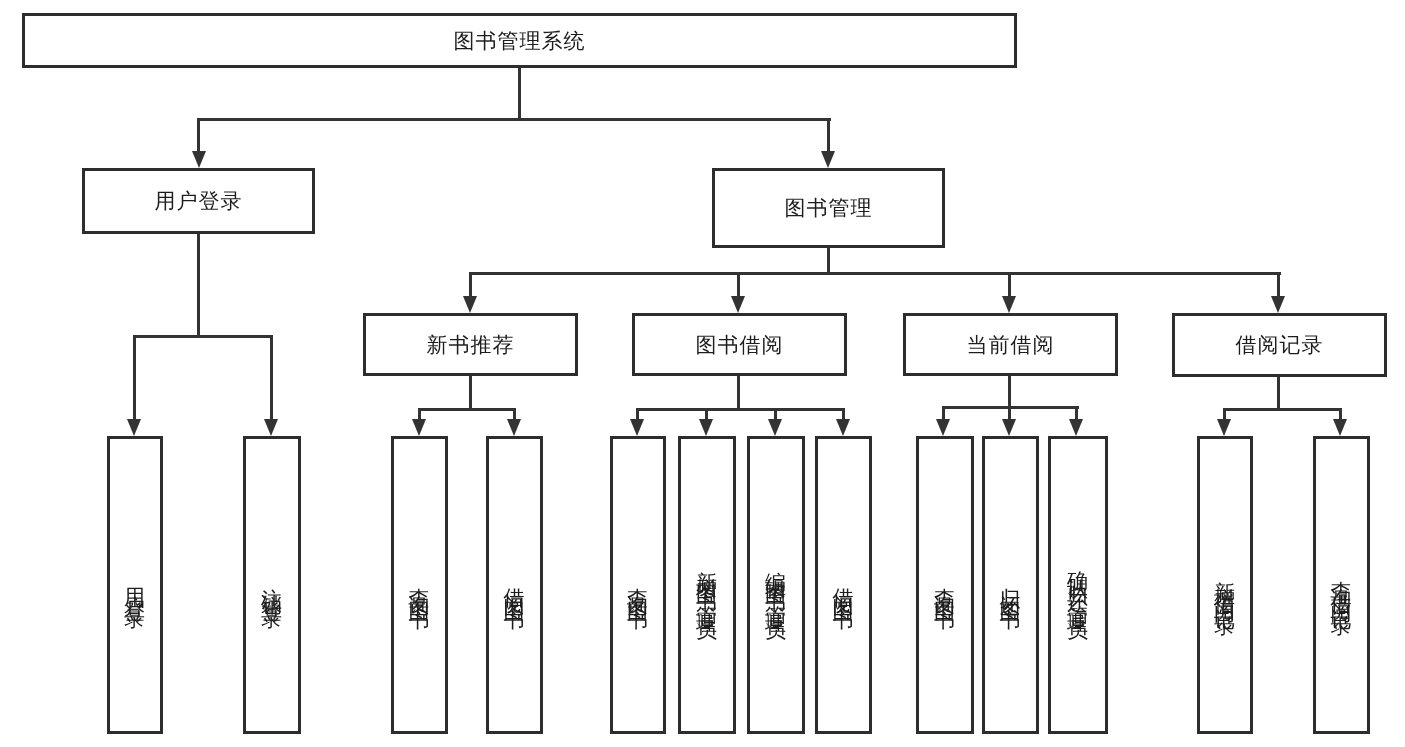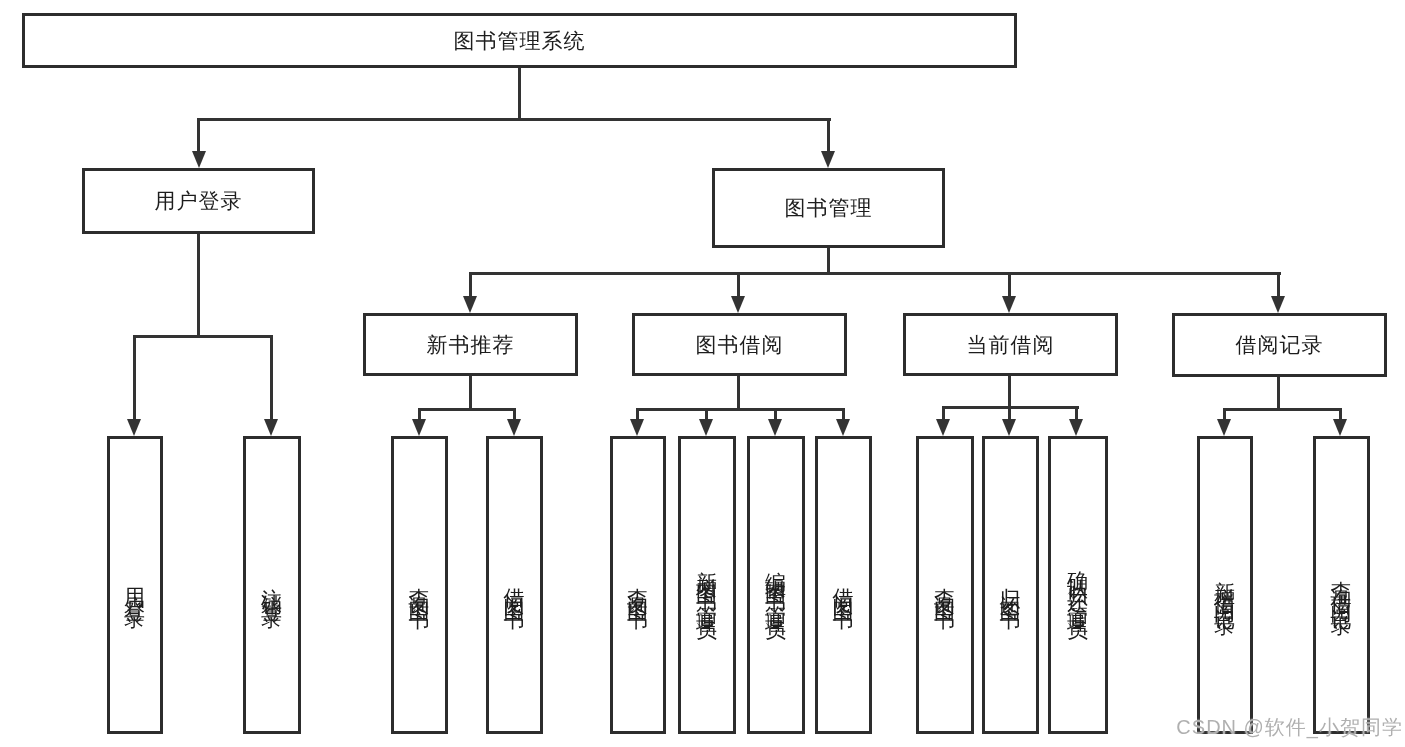--- a/index.html
+++ b/index.html
@@ -178,15 +178,14 @@
     <span>确认归还（管理员）</span>
   </div>
 
   <div class="box leaf" style="left:1197px;width:56px">
     <span>新增借阅记录</span>
   </div>
   <div class="box leaf" style="left:1313px;width:57px">
     <span>查询借阅记录</span>
   </div>
 
-  <div class="watermark">CSDN @软件_小贺同学</div>
 
 </div>
 
 </body></html>

